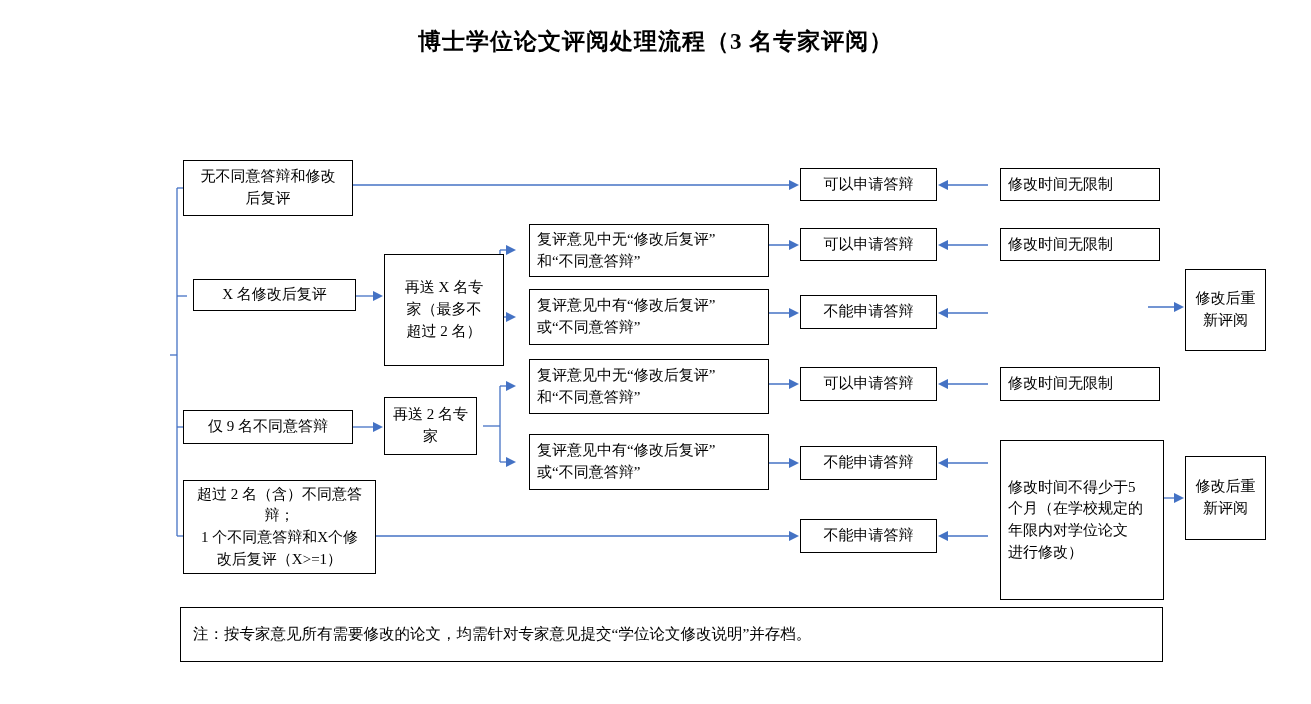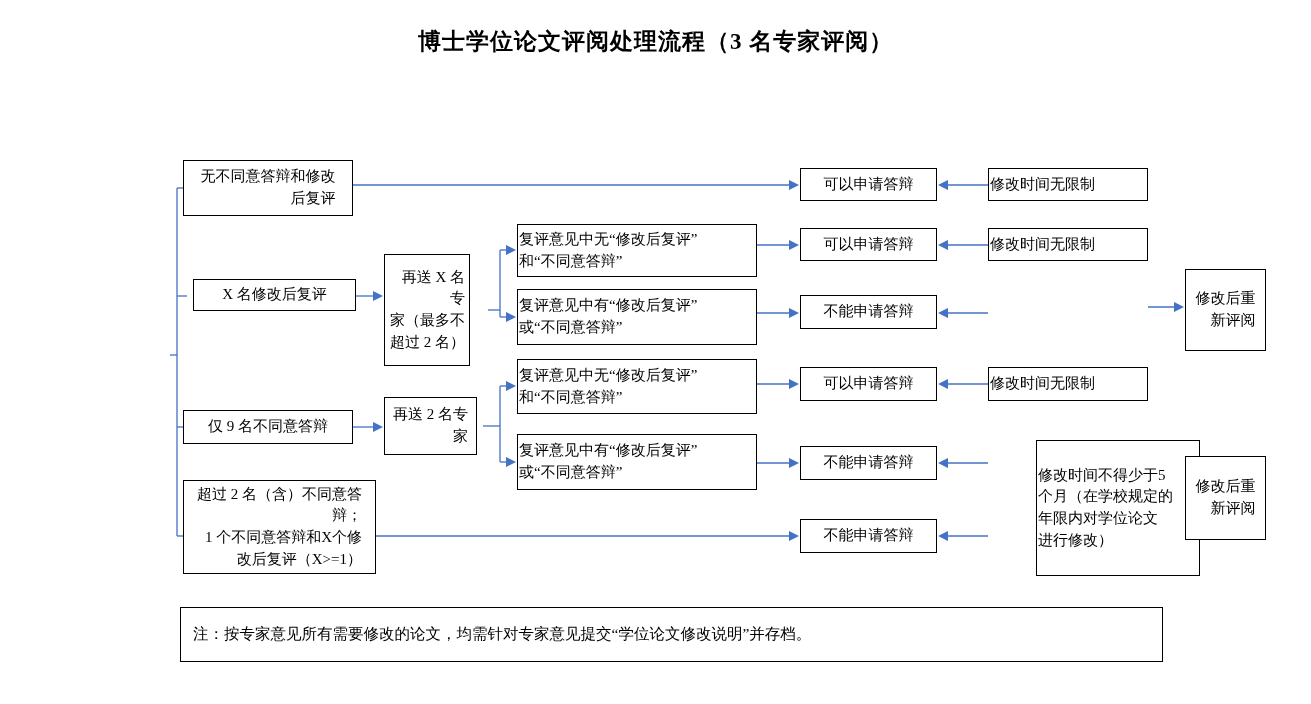--- a/index.html
+++ b/index.html
@@ -23,30 +23,31 @@
     letter-spacing: 1px;
   }
   .node {
     position: absolute;
     box-sizing: border-box;
     border: 1px solid #000000;
     background: #ffffff;
     display: flex;
     align-items: center;
     justify-content: center;
-    text-align: right;
+    text-align: center;
     white-space: pre-line;
     font-size: 15px;
     line-height: 1.45;
     padding: 2px 4px;
   }
   .node.align-left {
     justify-content: flex-start;
     text-align: left;
-    padding: 3px 1px;
+    padding: 3px 7px;
+    margin-left: 12px;
   }
   #note-box {
     position: absolute;
     box-sizing: border-box;
     border: 1px solid #000000;
     background: #ffffff;
     display: flex;
     align-items: center;
     font-size: 15.5px;
     padding: 2px 12px;
@@ -124,21 +125,21 @@
 
   <div class="node" style="left:183px;top:160px;width:170px;height:56px">无不同意答辩和修改
 后复评</div>
   <div class="node" style="left:193px;top:279px;width:163px;height:32px">X 名修改后复评</div>
   <div class="node" style="left:183px;top:410px;width:170px;height:34px">仅 9 名不同意答辩</div>
   <div class="node" style="left:183px;top:480px;width:193px;height:94px">超过 2 名（含）不同意答
 辩；
 1 个不同意答辩和X个修
 改后复评（X&gt;=1）</div>
 
-  <div class="node" style="left:384px;top:254px;width:86px;height:112px">再送 X 名专
+  <div class="node" style="left:384px;top:254px;width:120px;height:112px">再送 X 名专
 家（最多不
 超过 2 名）</div>
   <div class="node" style="left:384px;top:397px;width:93px;height:58px">再送 2 名专
 家</div>
 
   <div class="node align-left" style="left:517px;top:224px;width:240px;height:53px">复评意见中无“修改后复评”
 和“不同意答辩”</div>
   <div class="node align-left" style="left:517px;top:289px;width:240px;height:56px">复评意见中有“修改后复评”
 或“不同意答辩”</div>
   <div class="node align-left" style="left:517px;top:359px;width:240px;height:55px">复评意见中无“修改后复评”
@@ -149,21 +150,21 @@
   <div class="node" style="left:800px;top:168px;width:137px;height:33px">可以申请答辩</div>
   <div class="node" style="left:800px;top:228px;width:137px;height:33px">可以申请答辩</div>
   <div class="node" style="left:800px;top:295px;width:137px;height:34px">不能申请答辩</div>
   <div class="node" style="left:800px;top:367px;width:137px;height:34px">可以申请答辩</div>
   <div class="node" style="left:800px;top:446px;width:137px;height:34px">不能申请答辩</div>
   <div class="node" style="left:800px;top:519px;width:137px;height:34px">不能申请答辩</div>
 
   <div class="node align-left" style="left:988px;top:168px;width:160px;height:33px">修改时间无限制</div>
   <div class="node align-left" style="left:988px;top:228px;width:160px;height:33px">修改时间无限制</div>
   <div class="node align-left" style="left:988px;top:367px;width:160px;height:34px">修改时间无限制</div>
-  <div class="node align-left" style="left:1036px;top:440px;width:164px;height:136px">修改时间不得少于5
+  <div class="node align-left" style="left:988px;top:440px;width:164px;height:160px">修改时间不得少于5
 个月（在学校规定的
 年限内对学位论文
 进行修改）</div>
 
   <div class="node" style="left:1185px;top:269px;width:81px;height:82px">修改后重
 新评阅</div>
   <div class="node" style="left:1185px;top:456px;width:81px;height:84px">修改后重
 新评阅</div>
 
   <div id="note-box" style="left:180px;top:607px;width:983px;height:55px">注：按专家意见所有需要修改的论文，均需针对专家意见提交“学位论文修改说明”并存档。</div>

